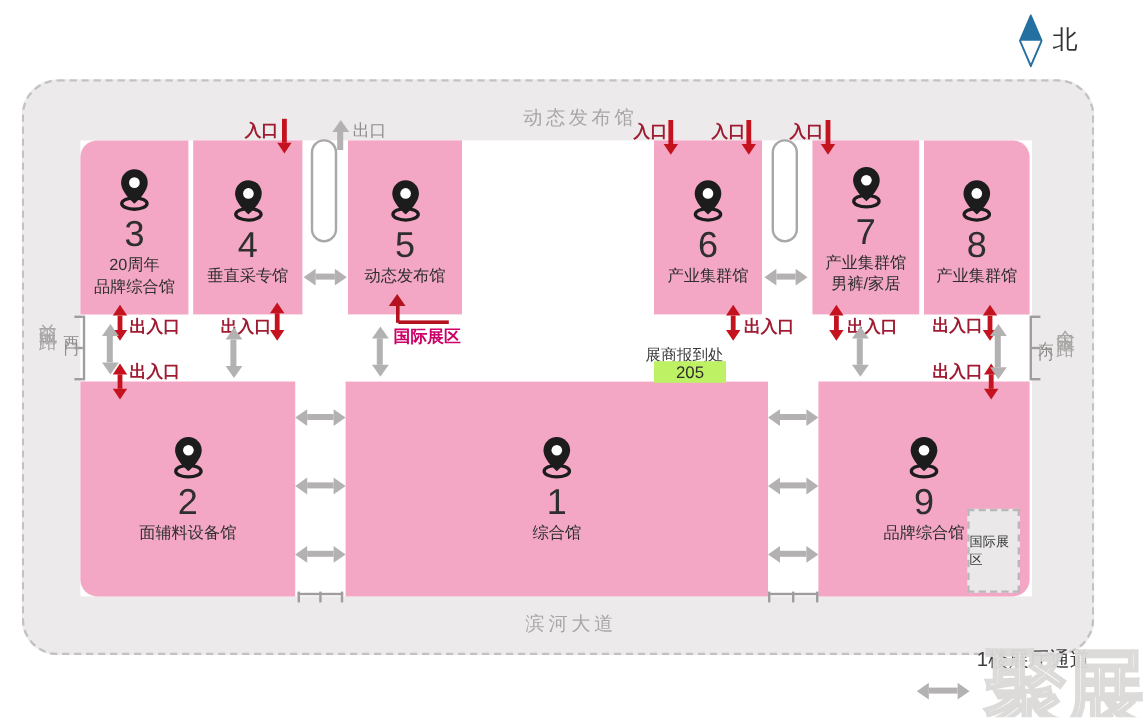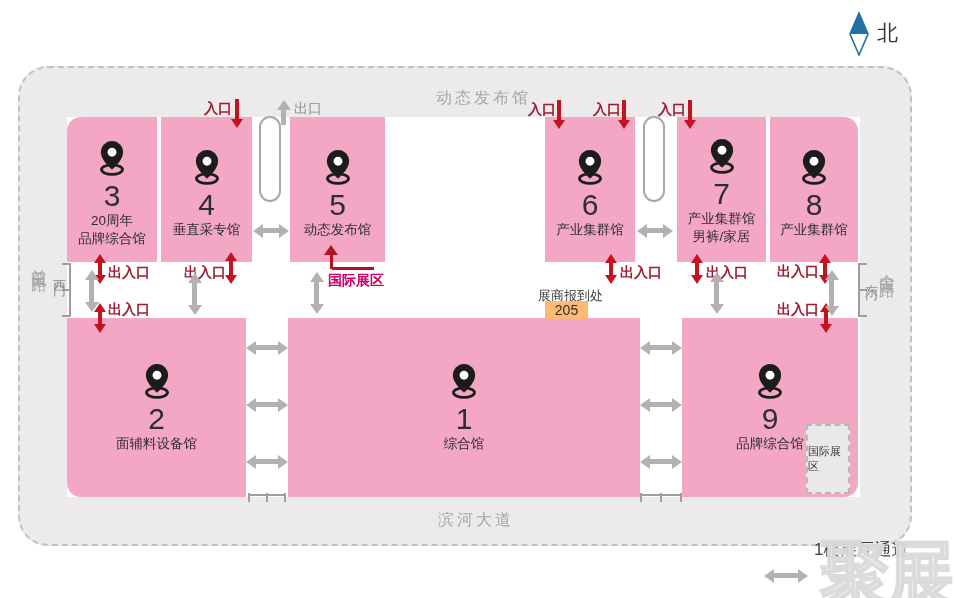--- a/index.html
+++ b/index.html
@@ -67,21 +67,21 @@
   .bracket.east{border-left:2px solid #9f9d9d;}
   .bracket i.t{top:0;} .bracket i.m{top:calc(50% - 1px);} .bracket i.b{bottom:0;}
   .gate-label{writing-mode:vertical-rl;color:#8f8c8c;font-size:13px;letter-spacing:2px;}
 
   
   .cap{border-top:2px solid #9f9d9d;}
   .cap i{position:absolute;width:2px;height:9px;background:#9f9d9d;top:-3px;}
   .cap i.l{left:0;} .cap i.m{left:calc(50% - 1px);} .cap i.r{right:0;}
 
   .checkin-label{font-size:13px;color:#3a3a3a;white-space:nowrap;}
-  .room-box{background:#fdba74;width:43px;height:18px;display:flex;align-items:center;
+  .room-box{background:#bef264;width:60px;height:18px;display:flex;align-items:center;
             justify-content:center;font-size:14px;color:#2e2e2e;}
 
   .intl-box{left:806px;top:424px;width:44px;height:70px;background:#EAE8E8;
             border:2px dashed #b9b7b7;box-sizing:border-box;display:flex;align-items:center;
             justify-content:center;font-size:11px;color:#3a3a3a;}
 
   .compass{left:849px;top:12px;display:flex;align-items:flex-start;gap:8px;}
   .compass-label{font-size:21px;color:#333;margin-top:7px;}
 
   .legend-label{font-size:17px;color:#3f3f3f;white-space:nowrap;}

